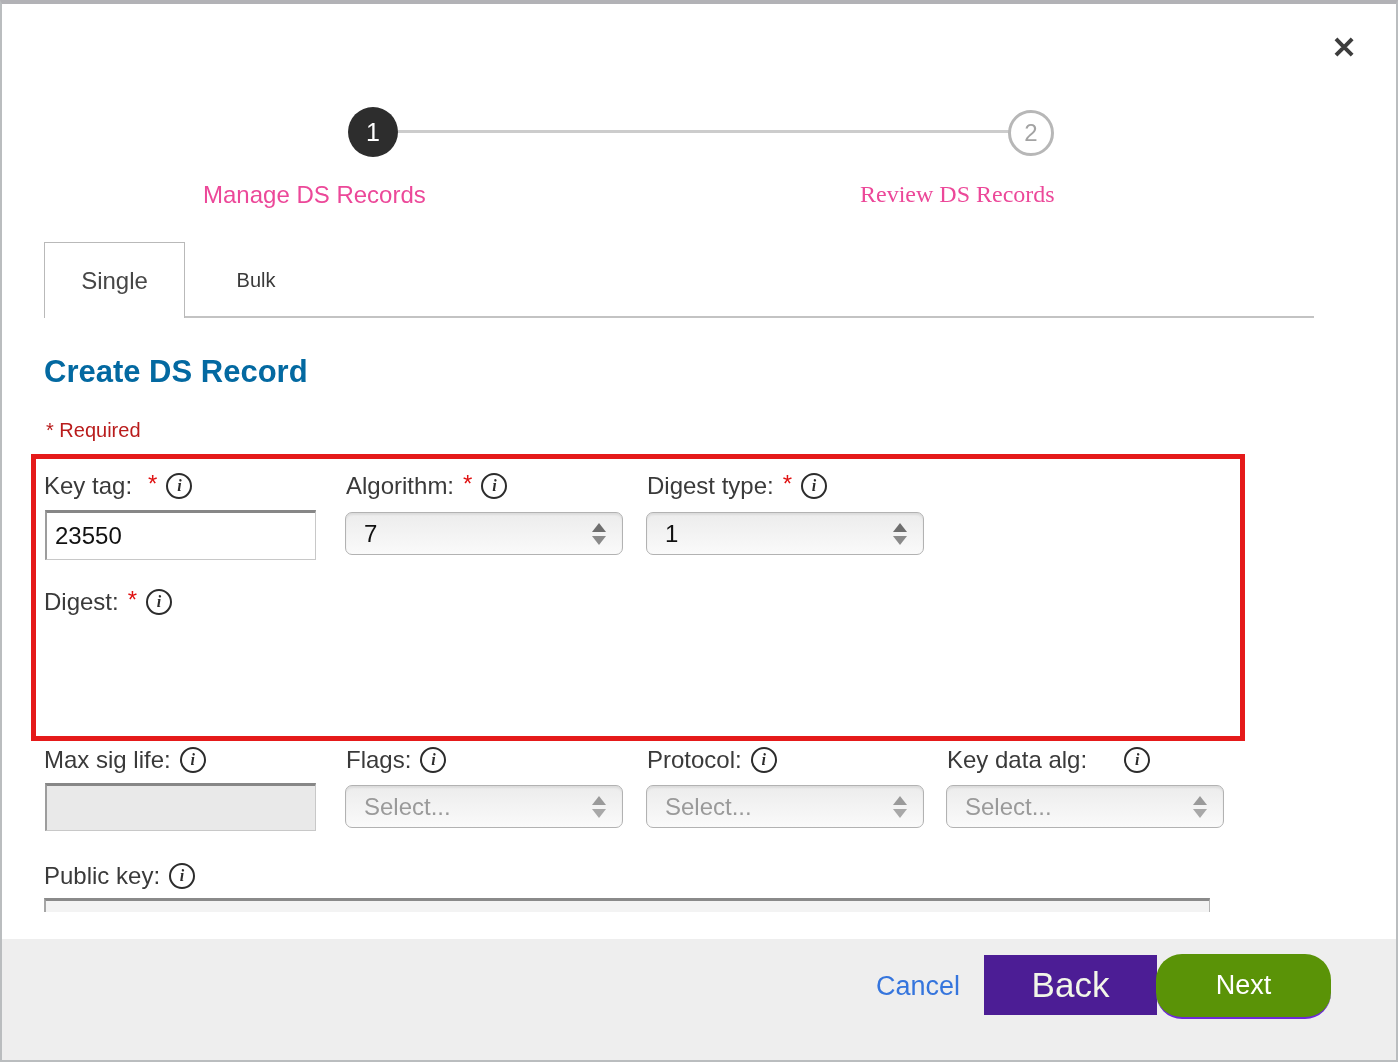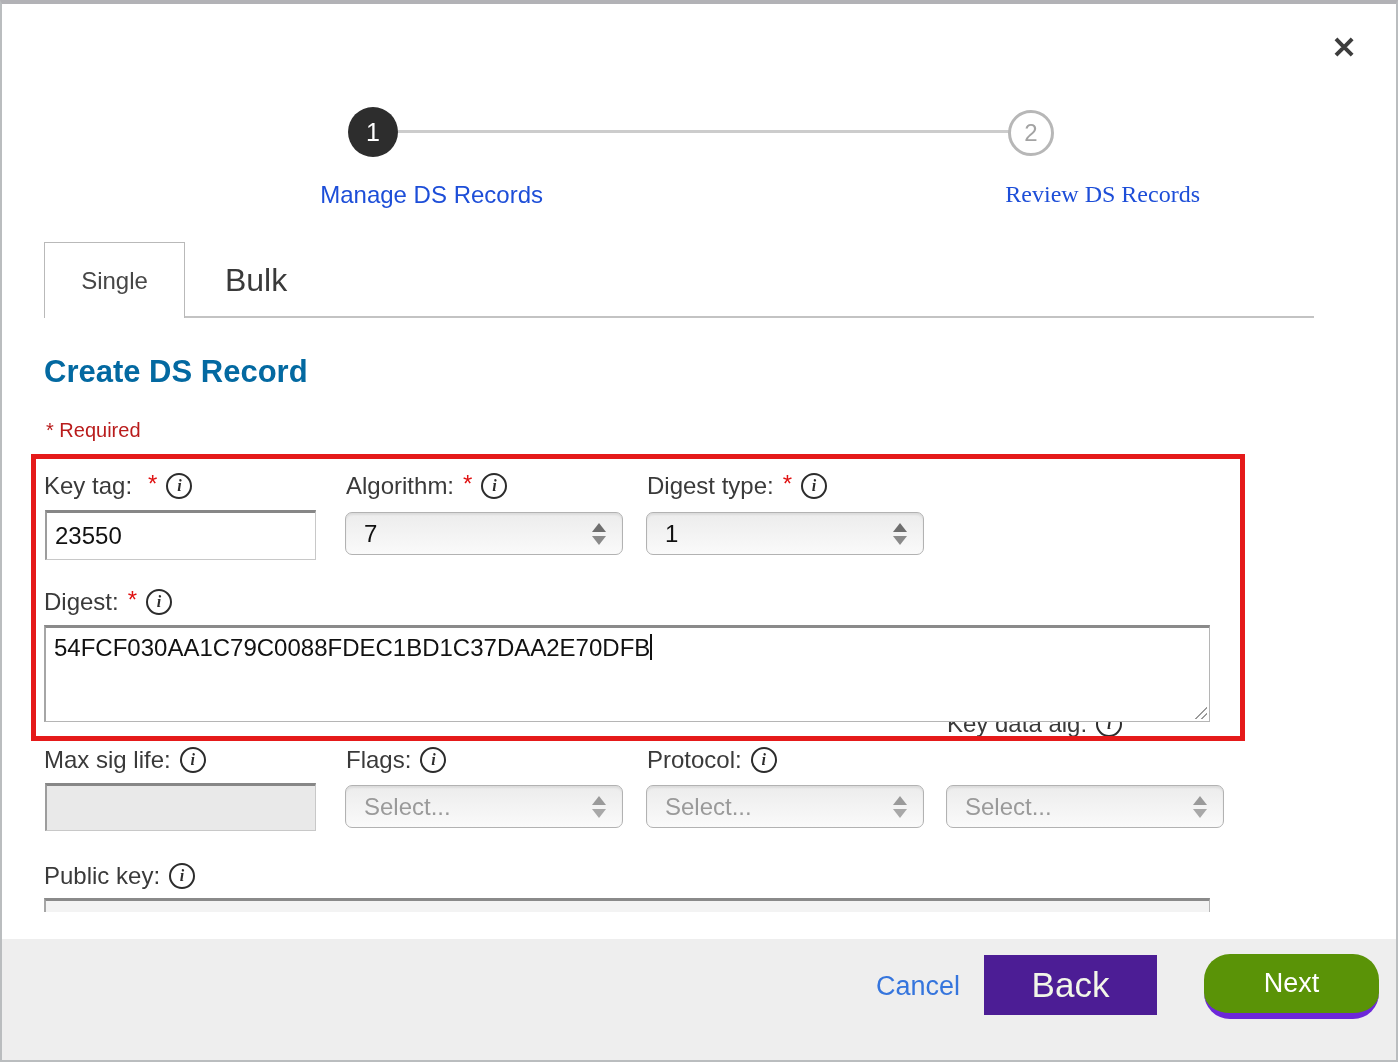--- a/index.html
+++ b/index.html
@@ -37,39 +37,39 @@
     width:612px; height:3px; background:#cccccc;
   }
   .step-circle-inactive {
     position:absolute; left:1006px; top:106px;
     width:40px; height:40px; border-radius:50%;
     background:#ffffff; border:3px solid #b7b7b7;
     color:#a3a3a3;
     display:flex; align-items:center; justify-content:center;
     font-size:24px; z-index:2;
   }
-  .step-label { position:absolute; top:177px; width:340px; text-align:right;
-    font-size:24px; color:#1d4ed8; }
+  .step-label { position:absolute; top:177px; width:340px; text-align:left;
+    font-size:24px; color:#ec4899; }
   .step-label-1 { left:201px; }
   .step-label-2 { left:858px;font-family:Liberation Serif, serif; }
 
   
   .tab-line { position:absolute; left:42px; top:312px; width:1270px; height:2px; background:#c3c3c3; z-index:1; }
   .tab-single {
     position:absolute; left:42px; top:238px; width:141px; height:76px;
     box-sizing:border-box;
     border:1px solid #b9b9b9; border-bottom:none;
     background:#ffffff; z-index:2;
     display:flex; align-items:center; justify-content:center;
     font-size:24px; color:#474747; cursor:pointer;
   }
   .tab-bulk {
     position:absolute; left:183px; top:240px; width:142px; height:72px;
     display:flex; align-items:center; justify-content:center;
-    font-size:32px; color:#3a3a3a; cursor:pointer;text-align:right;
+    font-size:20px; color:#3a3a3a; cursor:pointer;text-align:right;
   }
 
   
   .page-title {
     position:absolute; left:42px; top:350px;
     font-size:31px; font-weight:bold; color:#0369a1;
   }
   .required-note {
     position:absolute; left:44px; top:415px;
     font-size:20px; color:#b91c1c;
@@ -169,24 +169,24 @@
     font-size:27px; color:#3575dd; cursor:pointer;
   }
   .back-btn {
     position:absolute; left:982px; top:16px;
     width:173px; height:60px;
     background:#4c1d95; color:#f2f6e8;
     display:flex; align-items:center; justify-content:center;
     font-size:35px; cursor:default;
   }
   .next-btn {
-    position:absolute; left:1202px; top:15px;
+    position:absolute; left:1154px; top:15px;
     width:175px; height:65px;
     box-sizing:border-box;
-    background:#5a9307; border-bottom:6px solid #6d28d9;
+    background:#5a9307; border-bottom:2px solid #6d28d9;
     color:#ffffff;
     display:flex; align-items:center; justify-content:center;
     font-size:27px; cursor:pointer;border-radius:26px;
   }
 </style>
 </head>
 <body>
 
 <div class="modal">
 
@@ -237,38 +237,34 @@
         <span class="arr-up"></span>
         <span class="arr-down"></span>
       </span>
   </div>
 
   <div class="field-label" style="left:42px; top:584px;">
     <span>Digest:</span>
     <span class="req-star">*</span>
     <span class="info-icon">i</span>
   </div>
-  <div class="textarea-box">
-    <span>54FCF030AA1C79C0088FDEC1BD1C37DAA2E70DFB</span><span class="caret"></span>
-    <span class="resize-handle"></span>
-  </div>
 
   <div class="field-label" style="left:42px; top:742px;">
     <span>Max sig life:</span>
     <span class="info-icon">i</span>
   </div>
   <div class="field-label" style="left:344px; top:742px;">
     <span>Flags:</span>
     <span class="info-icon">i</span>
   </div>
   <div class="field-label" style="left:645px; top:742px;">
     <span>Protocol:</span>
     <span class="info-icon">i</span>
   </div>
-  <div class="field-label" style="left:945px; top:706px;">
+  <div class="field-label" style="left:945px; top:742px;gap:28px;">
     <span>Key data alg:</span>
     <span class="info-icon">i</span>
   </div>
 
   <input class="text-input disabled" style="left: 43px; top: 779px; height: 48px;" type="text" disabled="">
   <div class="select-box" style="left:343px; top:781px;">
     <span class="placeholder">Select...</span>
     <span class="spinner">
         <span class="arr-up" style="border-bottom-color:#9a9a9a;"></span>
         <span class="arr-down" style="border-top-color:#a8a8a8;"></span>

